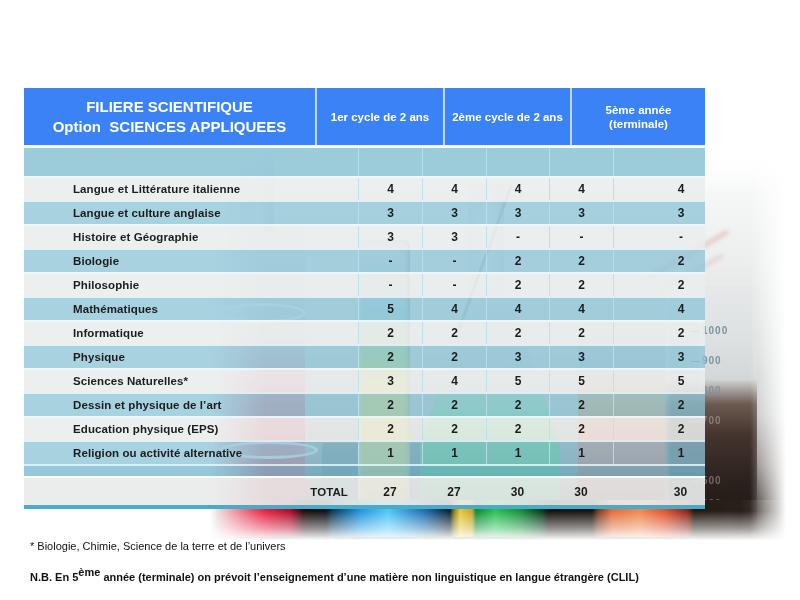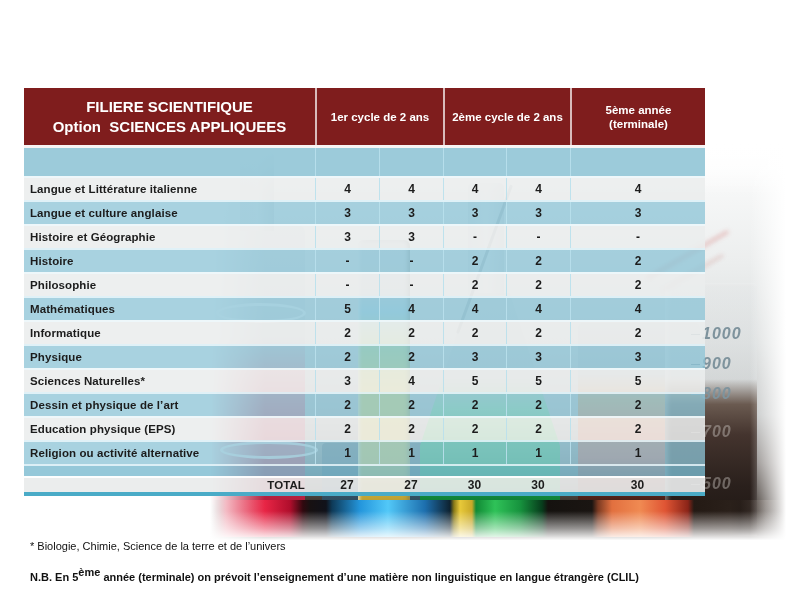--- a/index.html
+++ b/index.html
@@ -34,27 +34,27 @@
   .v-green-neck{left:258px;top:40px;width:36px;height:112px;}
   .v-rod{left:300px;top:42px;width:3px;height:158px;background:rgba(150,162,168,.6);
       transform:rotate(20deg);transform-origin:top center;border-radius:2px;}
   .v-orange{left:368px;top:180px;width:122px;height:182px;border-radius:5px 5px 0 0;
       background:linear-gradient(180deg,rgba(198,205,208,.45) 0%,rgba(185,192,196,.5) 28%,
                  #dda05c 42%,#e5754a 58%,#d8503a 74%,#7a2a1e 88%,#3a1e16 100%);}
   .v-dark{left:455px;top:140px;width:92px;height:253px;border-radius:4px 4px 0 0;
       background:linear-gradient(180deg,rgba(228,231,232,.35) 0%,rgba(219,223,224,.4) 38%,
                  #6a5a50 48%,#44342e 60%,#2a201c 80%,#1c1512 100%);
       box-shadow:inset 3px 0 4px rgba(255,255,255,.35);}
-  .grad{left:26px;width:60px;height:12px;font-size:16px;font-weight:bold;color:#7e939d;
-        letter-spacing:1px;white-space:nowrap;font-style:italic;}
+  .grad{left:26px;width:60px;height:12px;font-size:10px;font-weight:bold;color:#7e939d;
+        letter-spacing:1px;white-space:nowrap;}
   .grad::before{content:"";display:inline-block;width:9px;height:1px;background:currentColor;
         vertical-align:middle;margin-right:2px;}
   .grad.dim{color:rgba(215,210,205,.4);}
   .g0{top:42px;} .g1{top:72px;} .g2{top:102px;}
-  .g3{top:140px;} .g4{top:171px;margin-top:44px;} .g5{top:192px;} .g6{top:222px;}
+  .g3{top:132px;} .g4{top:171px;margin-top:44px;} .g5{top:192px;} .g6{top:222px;}
   .wisp{left:430px;top:110px;width:95px;height:4px;background:rgba(220,160,158,.55);
         border-radius:3px;transform:rotate(-30deg);filter:blur(2px);}
   .wisp2{left:448px;top:128px;width:70px;height:3px;background:rgba(205,150,148,.4);
         border-radius:3px;transform:rotate(-30deg);filter:blur(2px);}
   
   .band{left:0;top:357px;width:585px;height:37px;
     background:linear-gradient(90deg,
       rgba(255,255,255,0) 0px,#6a0d1a 6px,#d81535 16px,#e82545 55px,#b00e2c 80px,#30090f 93px,
       #171112 100px,#10121a 116px,
       #0e3a58 122px,#2496dc 150px,#52c8f8 178px,#1d6fae 215px,#0e2230 240px,
@@ -69,39 +69,39 @@
   .fade-left{left:0;top:0;width:55px;height:400px;
       background:linear-gradient(90deg,#fff 0%,rgba(255,255,255,0) 100%);}
   .fade-right{left:540px;top:0;width:45px;height:400px;
       background:linear-gradient(270deg,#fff 20%,rgba(255,255,255,0) 100%);}
   .fade-bottom{left:0;top:368px;width:585px;height:32px;
       background:linear-gradient(180deg,rgba(255,255,255,0) 0%,rgba(255,255,255,.55) 55%,#fff 92%);}
 
   
   .sheet{position:absolute;left:24px;top:88px;width:681px;}
   .thead{display:grid;grid-template-columns:291px 128px 127px 135px;height:57px;
-         background:#7f1d1d;border-bottom:3px solid rgba(255,255,255,.95);}
+         background:#3b82f6;border-bottom:3px solid rgba(255,255,255,.95);}
   .th{color:#ffffff;font-weight:bold;display:flex;flex-direction:column;align-items:center;
       justify-content:center;text-align:center;font-size:11.5px;line-height:14px;
       border-left:2px solid rgba(255,255,255,.7);}
   .th.title{border-left:none;font-size:15px;line-height:20px;white-space:pre-wrap;}
   .th .wrap{max-width:86px;text-align:center;}
   .row{display:grid;grid-template-columns:291px 64px 64px 63px 64px 135px;height:24px;
-       box-sizing:border-box;border-top:2px solid rgba(238,249,252,.8);}
+       box-sizing:border-box;border-top:2px solid rgba(238,249,252,.8);padding-left:43px;}
   .row .c{box-sizing:border-box;border-left:1px solid rgba(185,224,236,.9);
        display:flex;align-items:center;justify-content:center;
        font-size:12px;font-weight:bold;color:#1c1c1c;}
   .row .c.subj{border-left:none;justify-content:flex-start;padding-left:6px;font-size:11.5px;
        letter-spacing:.1px;}
   .light{background:rgba(235,237,237,.88);}
   .teal{background:rgba(141,196,214,.76);}
   .spacer{height:28px;background:rgba(128,188,208,.78);border-top:none;}
   .spacer2{height:12px;background:rgba(122,186,207,.8);
        box-sizing:border-box;border-top:2px solid rgba(238,249,252,.8);}
-  .total{height:20px;background:rgba(233,235,235,.92);
+  .total{height:33px;background:rgba(233,235,235,.92);
        border-top:2px solid rgba(255,255,255,.9);border-bottom:4px solid #4aabc7;}
   .total .c{border-left:none;}
   .total .c.subj{justify-content:flex-end;padding-right:10px;font-size:11.5px;}
 
   
   .fn{position:absolute;left:30px;color:#111;font-size:11px;}
   .fn1{top:540px;}
   .fn2{top:566px;font-weight:bold;}
   .fn2 sup{font-size:11px;}
 </style>
@@ -179,21 +179,21 @@
     </div>
     <div class="row light">
       <div class="c subj">Histoire et Géographie</div>
       <div class="c">3</div>
       <div class="c">3</div>
       <div class="c">-</div>
       <div class="c">-</div>
       <div class="c">-</div>
     </div>
     <div class="row teal">
-      <div class="c subj">Histoire</div>
+      <div class="c subj">Biologie</div>
       <div class="c">-</div>
       <div class="c">-</div>
       <div class="c">2</div>
       <div class="c">2</div>
       <div class="c">2</div>
     </div>
     <div class="row light">
       <div class="c subj">Philosophie</div>
       <div class="c">-</div>
       <div class="c">-</div>

